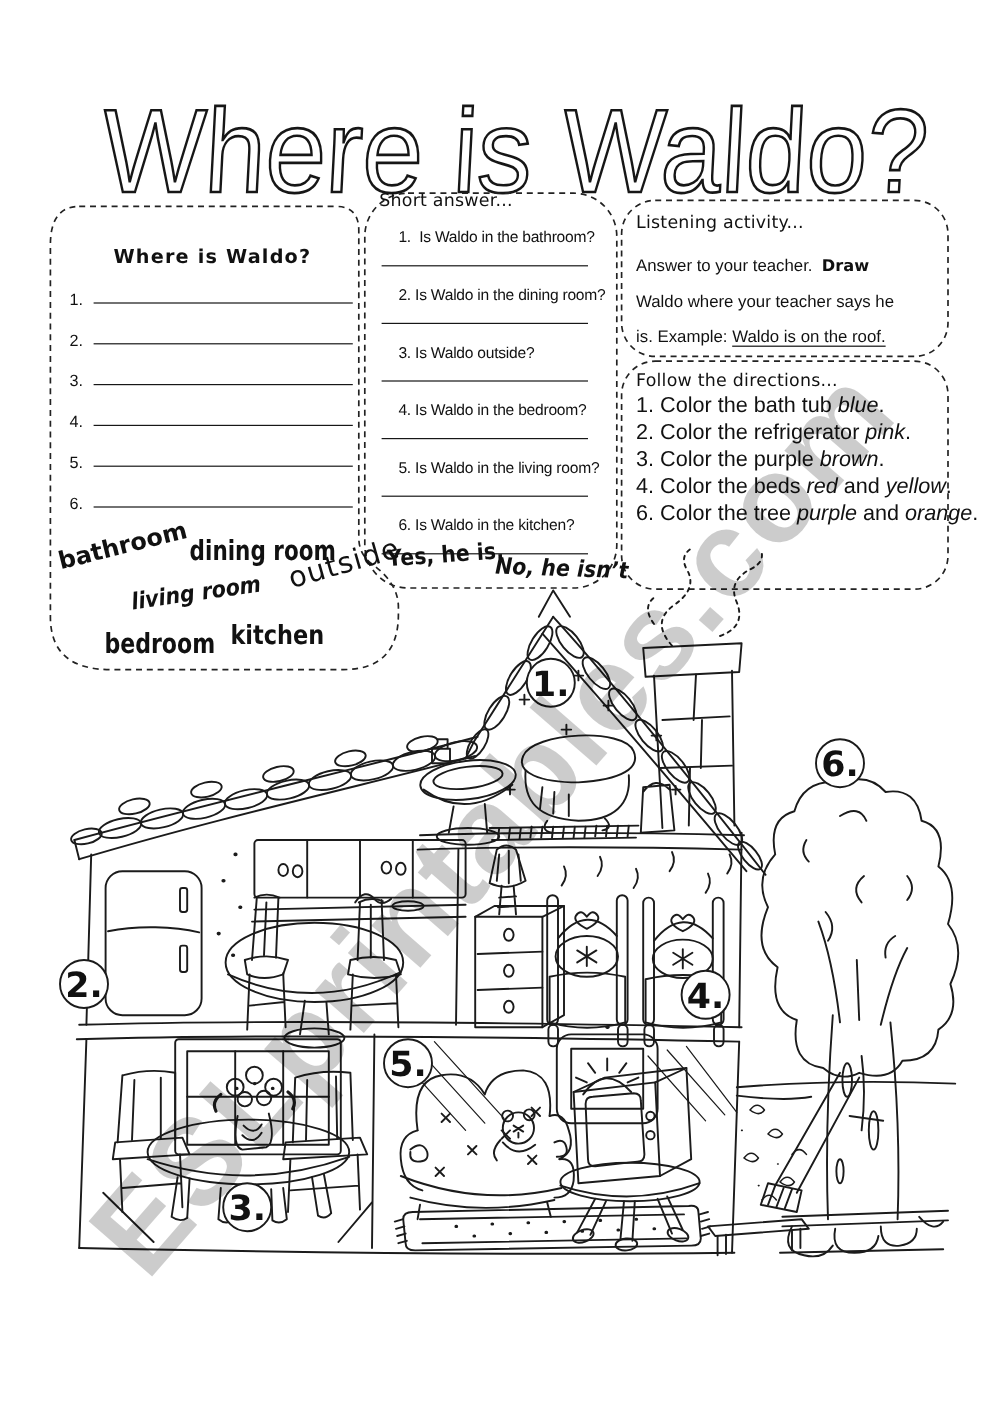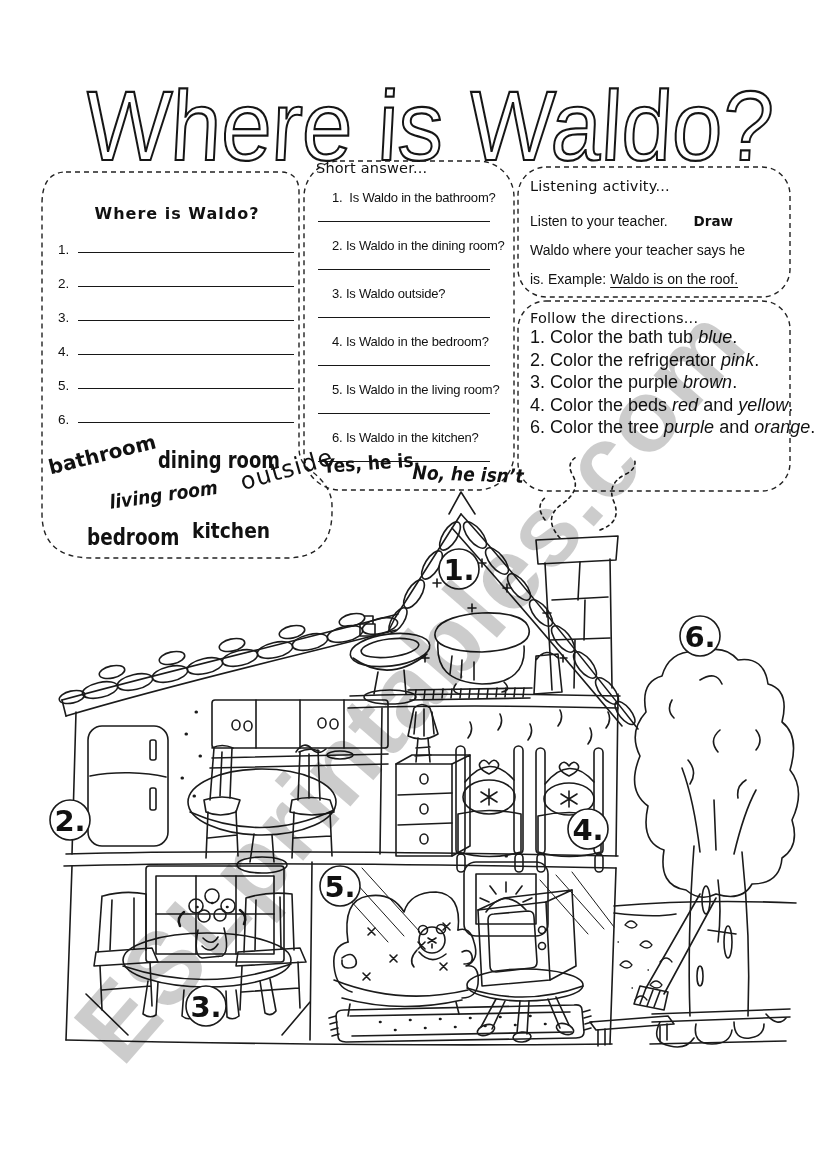--- a/index.html
+++ b/index.html
@@ -32,21 +32,21 @@
   .q{font-size:13px;margin:16px;letter-spacing:-.2px;white-space:nowrap;}
   .q:first-of-type{margin-top:14px;}
   .a-line{width:172px;border-bottom:1.4px solid #171717;height:0;margin:11px 0 13px 2px;}
   .yesno{position:absolute;z-index:3;font-family:"DejaVu Sans",sans-serif;font-weight:700;
          white-space:nowrap;transform-origin:left top;}
   #yes{left:322px;top:455px;font-size:19px;transform:rotate(-4deg) scaleX(.9);}
   #no{left:413px;top:461px;font-size:19px;font-style:italic;transform:rotate(2deg) scaleX(.9);}
   
   #listening{left:530px;top:178px;width:250px;}
   #listening .body{margin-top:13px;font-size:14px;line-height:29px;white-space:nowrap;}
-  #listening b{font-family:"DejaVu Sans",sans-serif;font-size:13.5px;margin-left:18px;}
+  #listening b{font-family:"DejaVu Sans",sans-serif;font-size:13.5px;}
   #listening u{text-underline-offset:3px;}
   #directions{left:530px;top:310px;width:252px;}
   #directions .body{margin-top:0;font-size:18px;line-height:22.5px;white-space:nowrap;}
   
   #watermark{left:52px;top:1008px;z-index:8;font-size:102px;font-weight:700;
      letter-spacing:2px;color:rgba(0,0,0,0.20);white-space:nowrap;
      transform:rotate(-49deg);transform-origin:0 0;pointer-events:none;
      font-family:"Liberation Sans",sans-serif;}
   svg#art{position:absolute;left:0;top:0;z-index:1;}
   .marker-num{font-family:"DejaVu Sans",sans-serif;font-weight:700;font-size:29px;}
@@ -386,21 +386,21 @@
   <div class="a-line"></div>
   <p class="q"><span>6.</span>&nbsp;<span>Is Waldo in the kitchen?</span></p>
   <div class="a-line"></div>
 </div>
 <span class="yesno" id="yes">Yes, he is.</span>
 <span class="yesno" id="no">No, he isn’t</span>
 
 <div id="listening" class="box-content">
   <div class="instruction">Listening activity...</div>
   <div class="body">
-    <span>Listen to your teacher.</span>&nbsp;&nbsp;<b>Draw</b><br>
+    <span>Answer to your teacher.</span>&nbsp;&nbsp;<b>Draw</b><br>
     <span>Waldo where your teacher says he</span><br>
     <span>is.  Example:</span>&nbsp;<u>Waldo is on the roof.</u>
   </div>
 </div>
 
 <div id="directions" class="box-content">
   <div class="instruction">Follow the directions...</div>
   <div class="body">
     <div><span>1.</span> <span>Color the bath tub </span><i>blue</i><span>.</span></div>
     <div><span>2.</span> <span>Color the refrigerator </span><i>pink</i><span>.</span></div>

